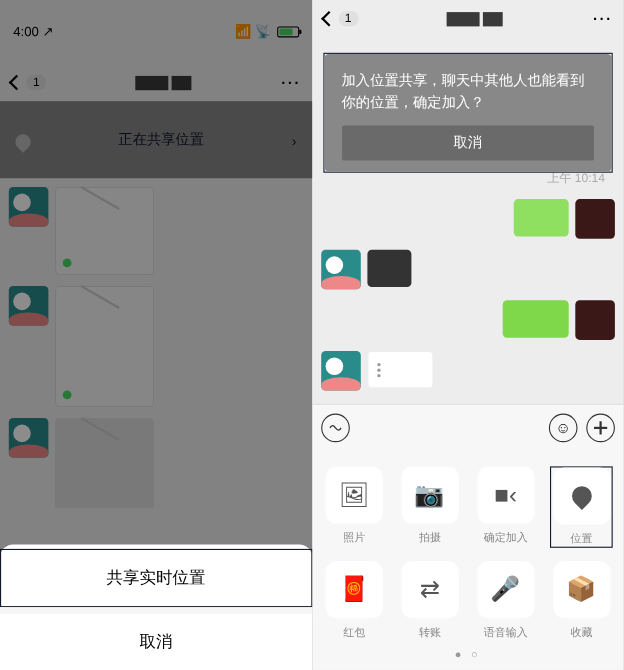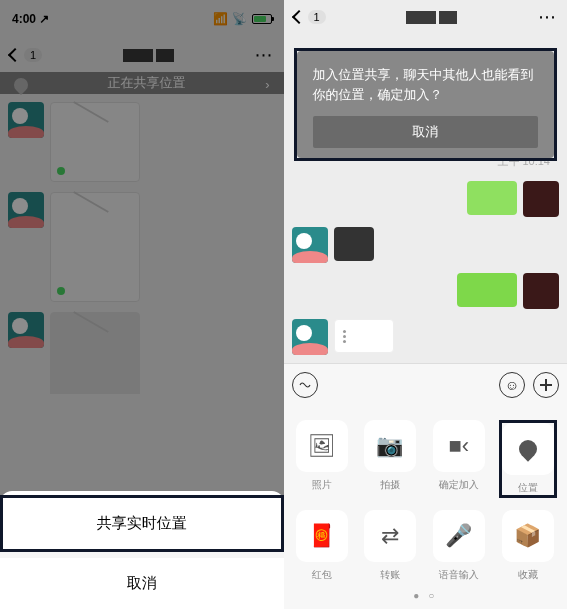--- a/index.html
+++ b/index.html
@@ -1,31 +1,31 @@
 <!DOCTYPE html>
 <html><head>
 <meta charset="utf-8">
 <style>
 *{margin:0;padding:0;box-sizing:border-box;font-family:-apple-system,"PingFang SC",sans-serif}
 body{width:567px;height:609px;display:flex;background:#fff}
 .phone{flex:1;height:100%;position:relative;overflow:hidden;background:#ededed}
 .phone.left::after{content:"";position:absolute;inset:0;background:rgba(0,0,0,.45);z-index:5}
-.statusbar{display:flex;justify-content:space-between;align-items:center;padding:12px 12px;font-size:12px;font-weight:700;position:relative;z-index:1}
+.statusbar{display:flex;justify-content:space-between;align-items:center;padding:22px 12px;font-size:12px;font-weight:400;position:relative;z-index:1}
 .sb-right{display:flex;gap:4px;align-items:center}
 .battery{width:20px;height:10px;border:1px solid #000;border-radius:2px;position:relative}
 .battery::after{content:"";position:absolute;right:-3px;top:2px;width:2px;height:4px;background:#000;border-radius:0 1px 1px 0}
 .battery i{position:absolute;left:1px;top:1px;bottom:1px;width:70%;background:#4cd964;border-radius:1px}
 .navbar{display:flex;align-items:center;justify-content:space-between;padding:6px 10px;position:relative;z-index:1}
 .back{display:flex;align-items:center;gap:4px}
 .chev{width:10px;height:10px;border-left:2px solid #000;border-bottom:2px solid #000;transform:rotate(45deg)}
 .badge{background:#e0e0e0;border-radius:10px;padding:1px 6px;font-size:11px}
 .title-area{display:flex;align-items:center;gap:3px}
 .title-blur{width:30px;height:13px;background:#3a3a3a}
 .dots{font-size:18px;letter-spacing:1px}
-.sharebar{background:#888;color:#ffffff;display:flex;align-items:flex-end;justify-content:space-between;padding:2px 14px;font-size:13px;position:relative;z-index:1}
+.sharebar{background:#888;color:#0f172a;display:flex;align-items:flex-end;justify-content:space-between;padding:26px 14px;font-size:13px;position:relative;z-index:1}
 .pin{width:14px;height:14px;border-radius:50% 50% 50% 0;background:#bbb;transform:rotate(-45deg)}
 .chat{padding:8px;position:relative;z-index:1;height:300px;overflow:hidden}
 .msg{display:flex;gap:6px;margin-bottom:10px}
 .msg.right{flex-direction:row-reverse}
 .avatar{width:36px;height:36px;border-radius:4px;background:#2a8b8b;flex-shrink:0;overflow:hidden}
 .avatar.dark{background:#3a1818}
 .avatar .sun{width:16px;height:16px;background:#fff;border-radius:50%;margin:6px 0 0 4px}
 .avatar .hill{width:100%;height:14px;background:#e88;border-radius:50% 50% 0 0;margin-top:2px}
 .mapthumb{width:90px;height:80px;background:#f5f5f5;border:1px solid #ddd;border-radius:4px;position:relative}
 .mapthumb::before{content:"";position:absolute;top:8px;left:20px;width:40px;height:2px;background:#ccc;transform:rotate(30deg)}
@@ -46,21 +46,21 @@
 .quickbar{display:flex;background:rgba(230,230,230,.6);padding:12px 8px}
 .qitem{flex:1;display:flex;justify-content:center;align-items:center}
 .qicon{width:22px;height:18px;background:#666}
 .qicon.camera{border-radius:3px;position:relative}
 .qicon.camera::before{content:"";position:absolute;top:-4px;left:6px;width:10px;height:4px;background:#666}
 .qicon.video{border-radius:3px}
 .qicon.loc{width:16px;height:16px;border-radius:50% 50% 50% 0;transform:rotate(-45deg)}
 .sheet{position:absolute;left:0;right:0;bottom:0;background:#fff;border-radius:12px 12px 0 0;z-index:10;padding-top:4px}
 .sheet-item{text-align:center;padding:16px;font-size:15px;border-bottom:1px solid #f0f0f0}
 .sheet-cancel{text-align:center;padding:16px;font-size:15px;border-top:6px solid #f5f5f5}
-.redbox{border:3px solid #0f172a}
+.redbox{border:1px solid #0f172a}
 .dialog{position:absolute;top:58px;left:12px;right:12px;z-index:20;background:#888;border-radius:4px;padding:14px 16px 10px;color:#fff}
 .dialog-text{font-size:13px;line-height:1.5;margin-bottom:12px}
 .dialog-btns{display:flex;gap:10px}
 .dbtn{flex:1;text-align:center;padding:7px;font-size:13px;border-radius:2px}
 .dbtn.cancel{background:#6a6a6a}
 .dbtn.join{background:#a5a5a5}
 .panel{background:#f7f7f7;padding:14px 10px 8px}
 .panel-grid{display:grid;grid-template-columns:repeat(4,1fr);gap:12px}
 .panel-item{display:flex;flex-direction:column;align-items:center;gap:6px}
 .panel-icon{width:52px;height:52px;background:#fff;border-radius:10px;display:flex;align-items:center;justify-content:center;font-size:22px;color:#555}

